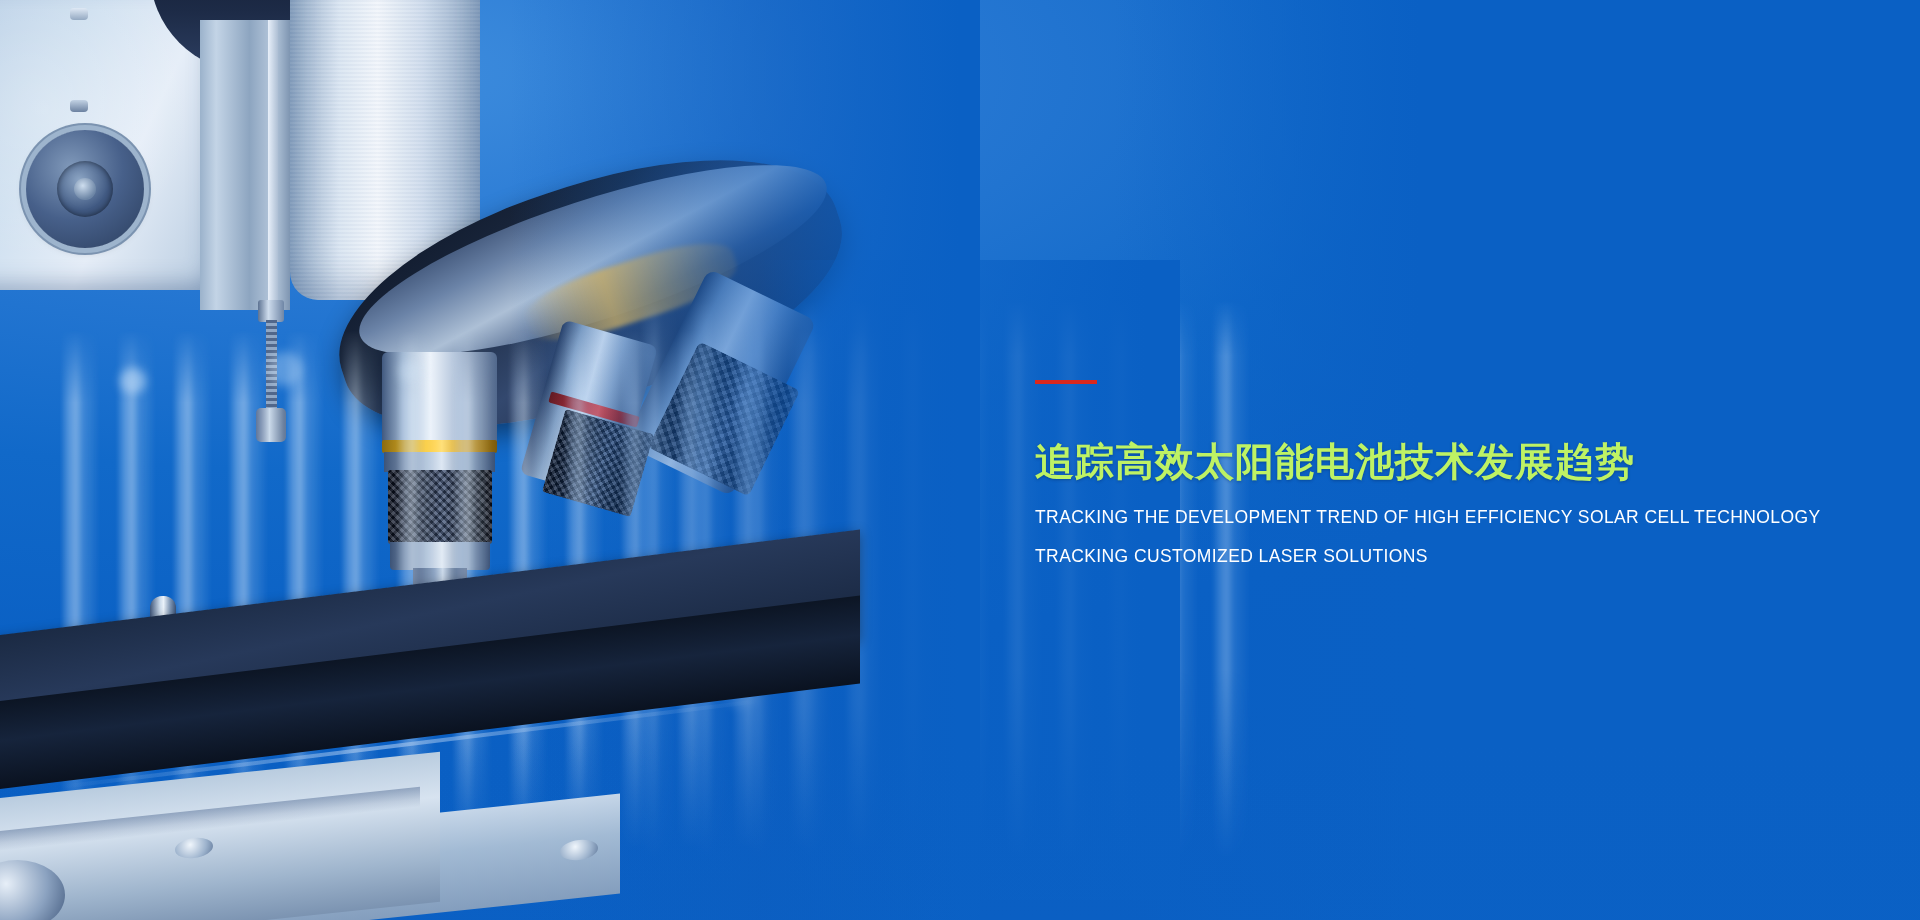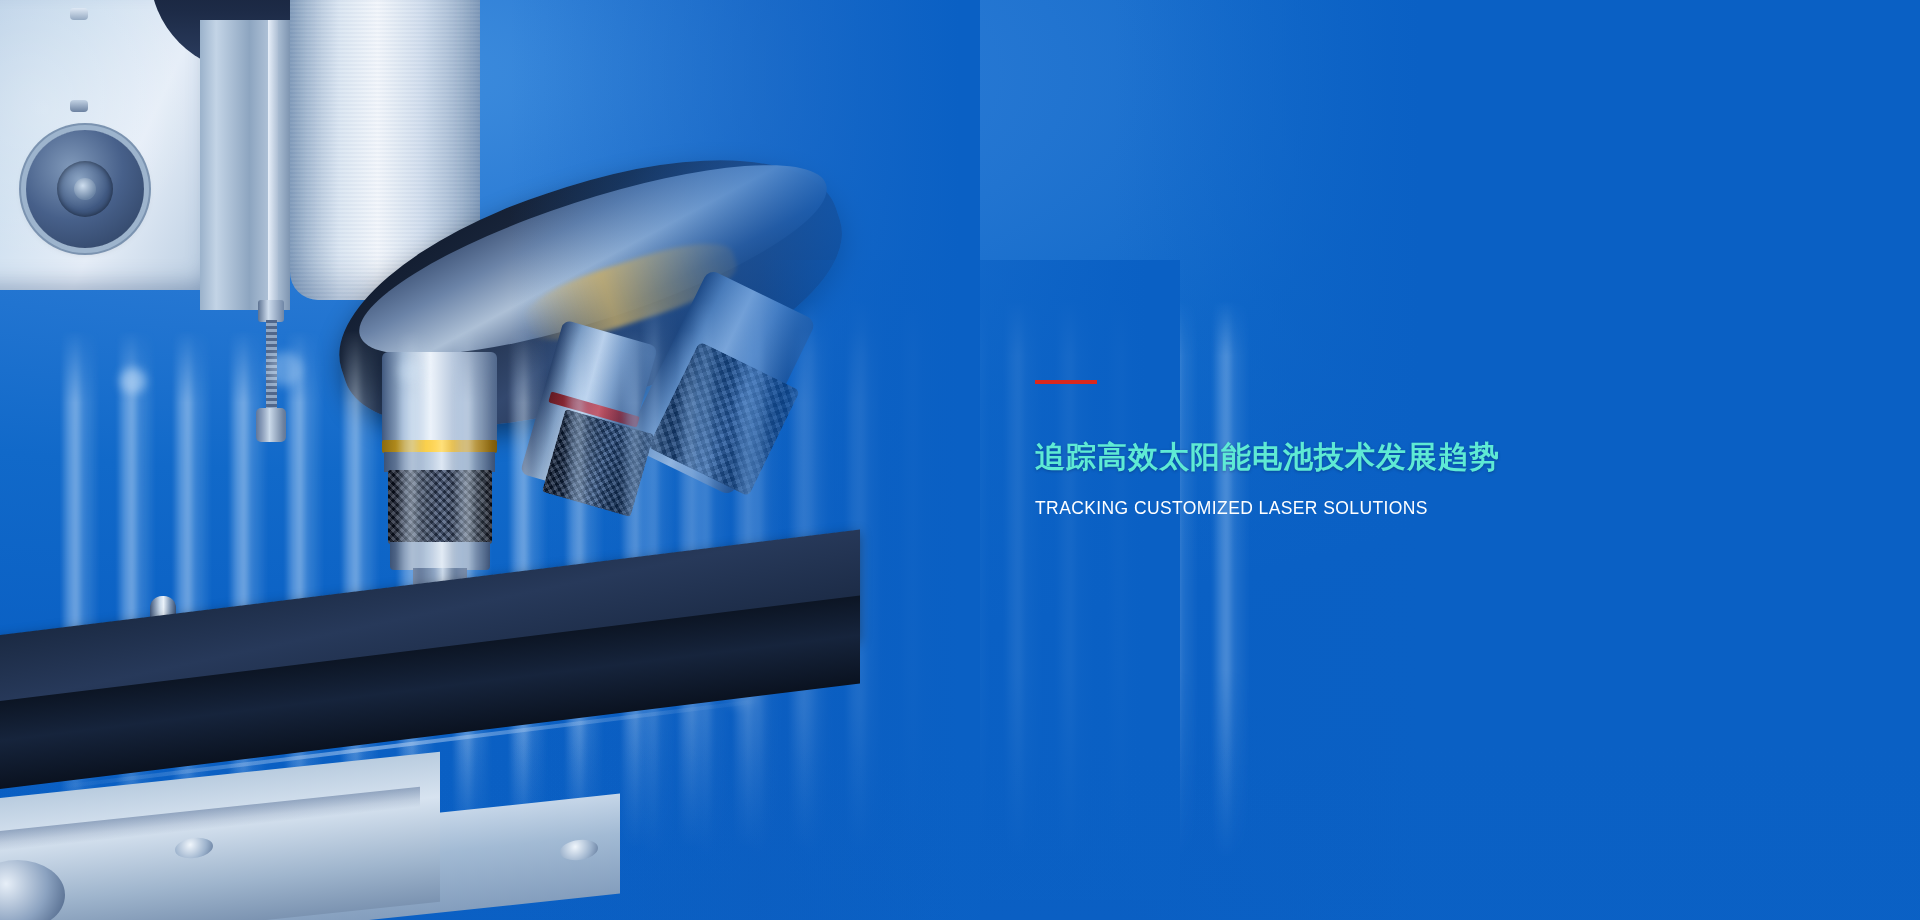--- a/index.html
+++ b/index.html
@@ -349,22 +349,22 @@
   
   .copy{
     position:absolute;
     left:1035px; top:380px;
     width:820px;
   }
   .accent-rule{
     width:62px;height:4px;background:#d9281d;margin:0 0 58px 0;
   }
   .sub-cn{
-    color:#5eead4;
-    font-size:30px;
+    color:#bef264;
+    font-size:39px;
     font-weight:700;
     letter-spacing:1px;
     line-height:1;
     margin:0 0 28px 0;
     white-space:nowrap;
     text-shadow:0 1px 3px rgba(0,25,70,.35);
   }
   .title-cn{
     color:#ffffff;
     font-size:53px;
@@ -457,16 +457,17 @@
     <div class="foot-bolt2"></div>
     <div class="foot-knob"></div>
   </div>
 
   <div class="photo-haze"></div>
   <div class="bottom-haze"></div>
 
   <div class="copy" style="z-index:10;position:absolute;">
     <div class="accent-rule"></div>
     <p class="sub-cn">追踪高效太阳能电池技术发展趋势</p>
+    <p class="en-line">TRACKING THE DEVELOPMENT TREND OF HIGH EFFICIENCY SOLAR CELL TECHNOLOGY</p>
     <p class="en-line">TRACKING CUSTOMIZED LASER SOLUTIONS</p>
   </div>
 
 </div>
 
 </body></html>

